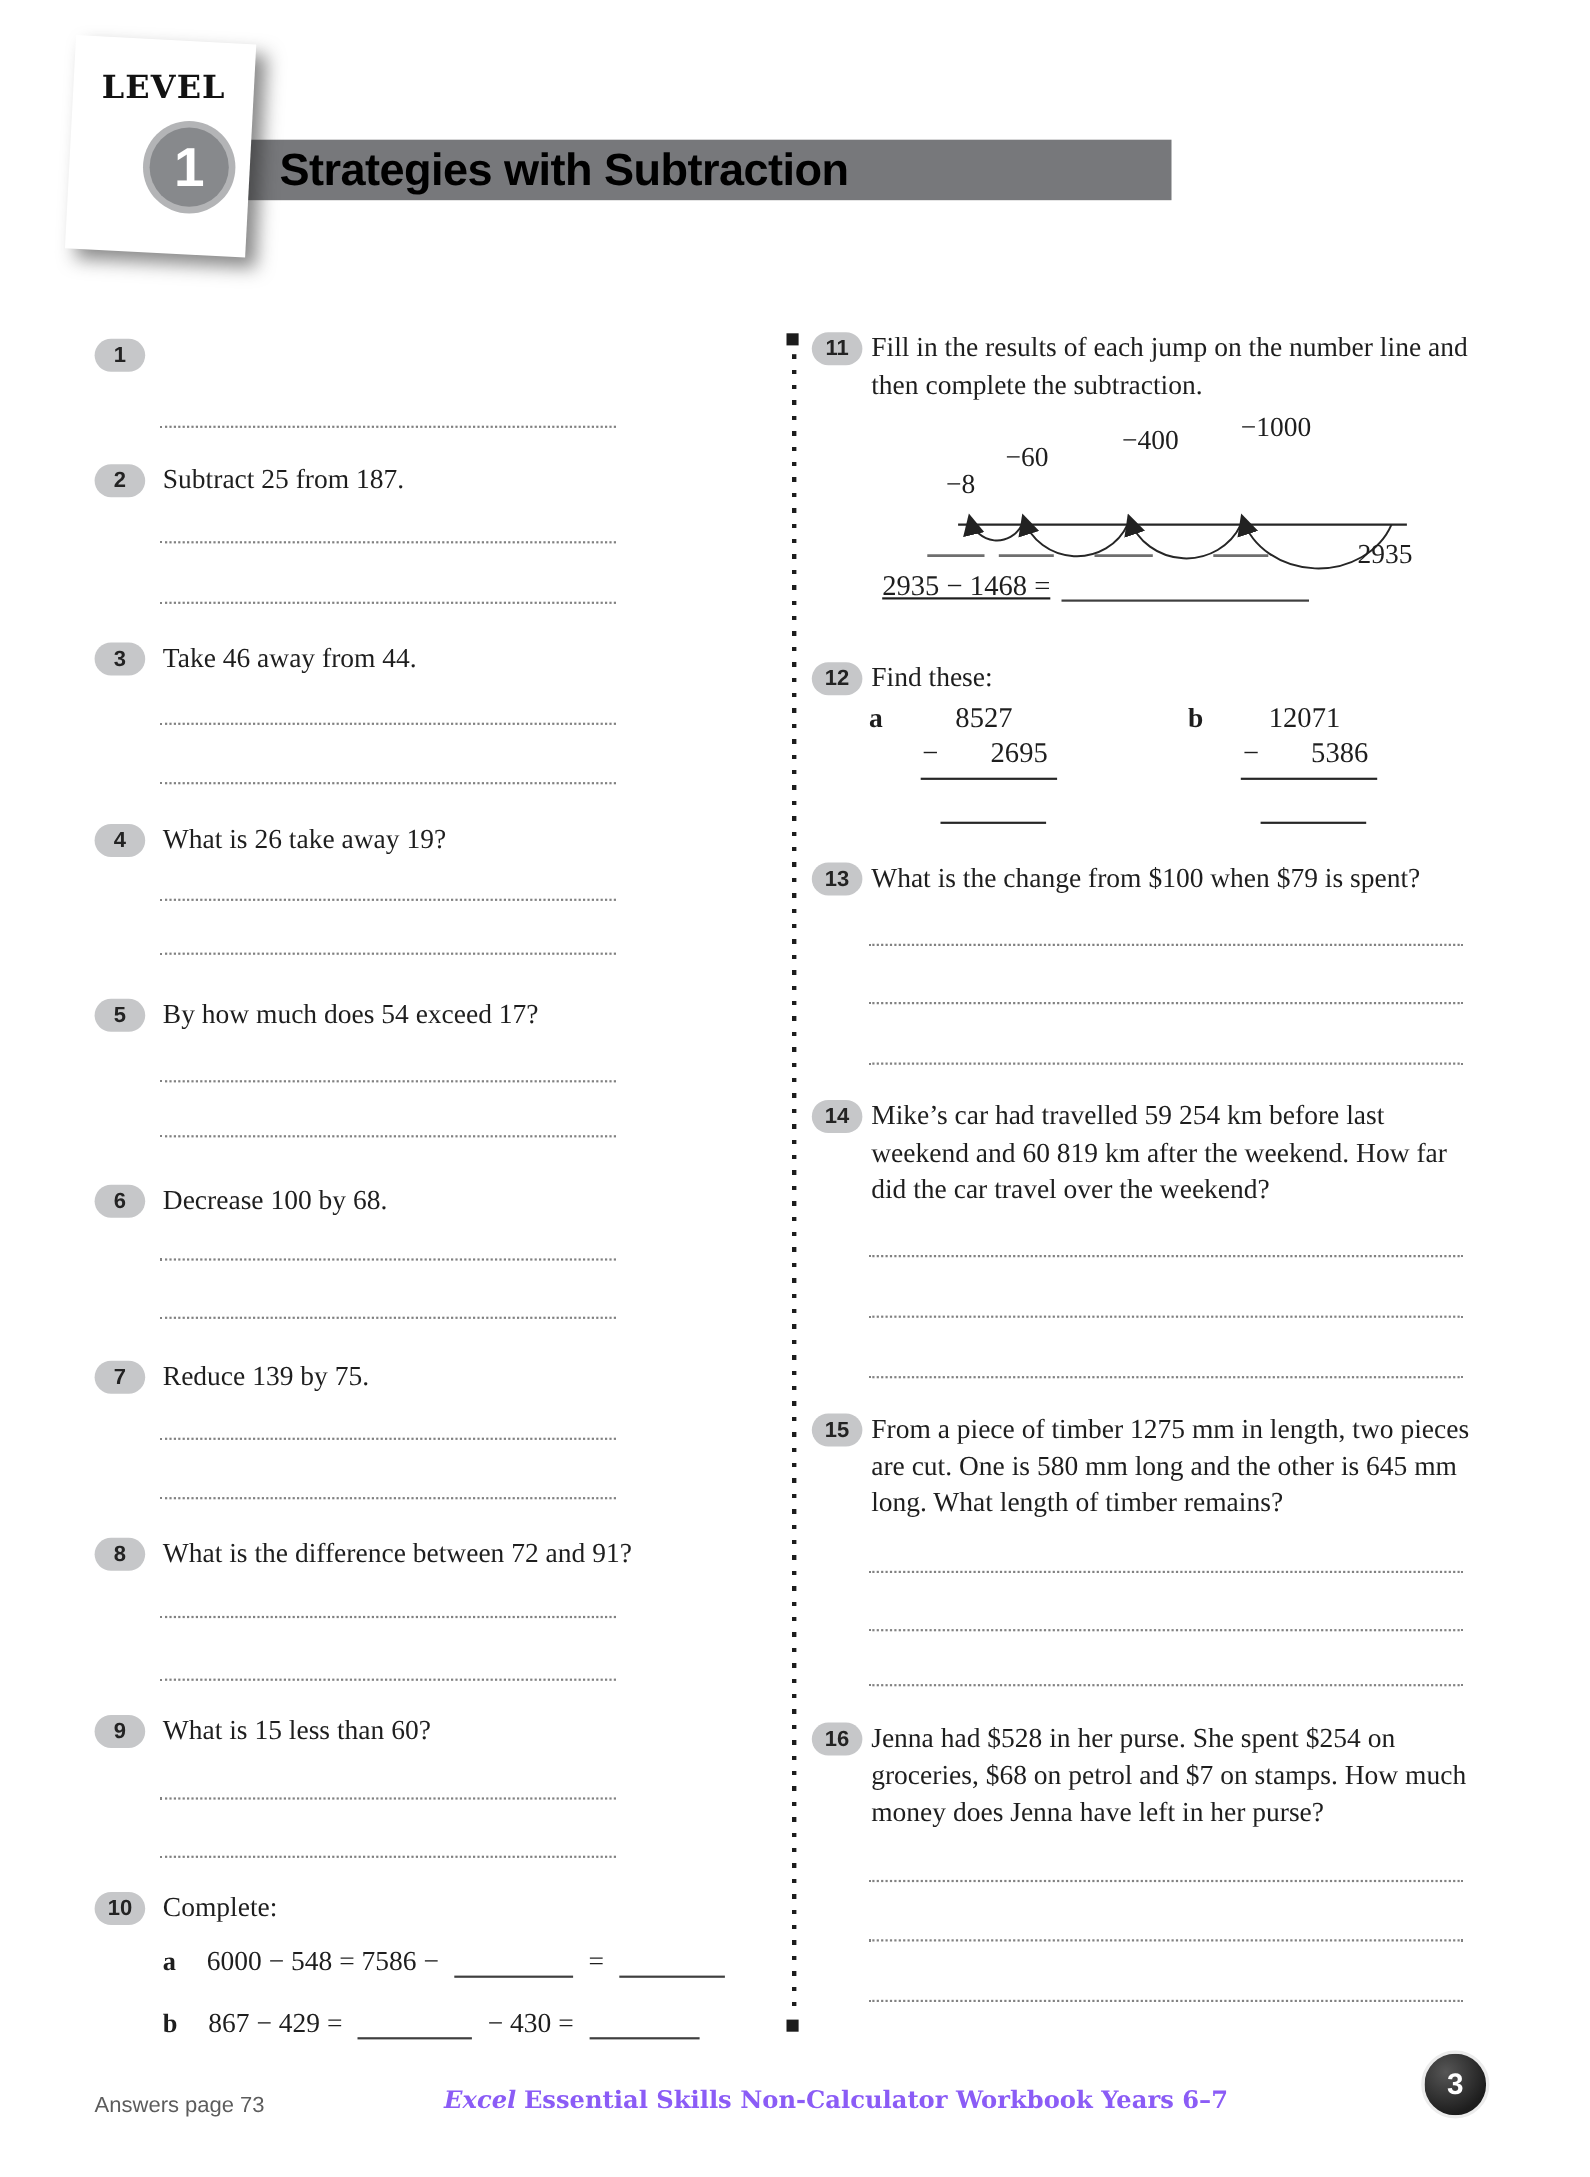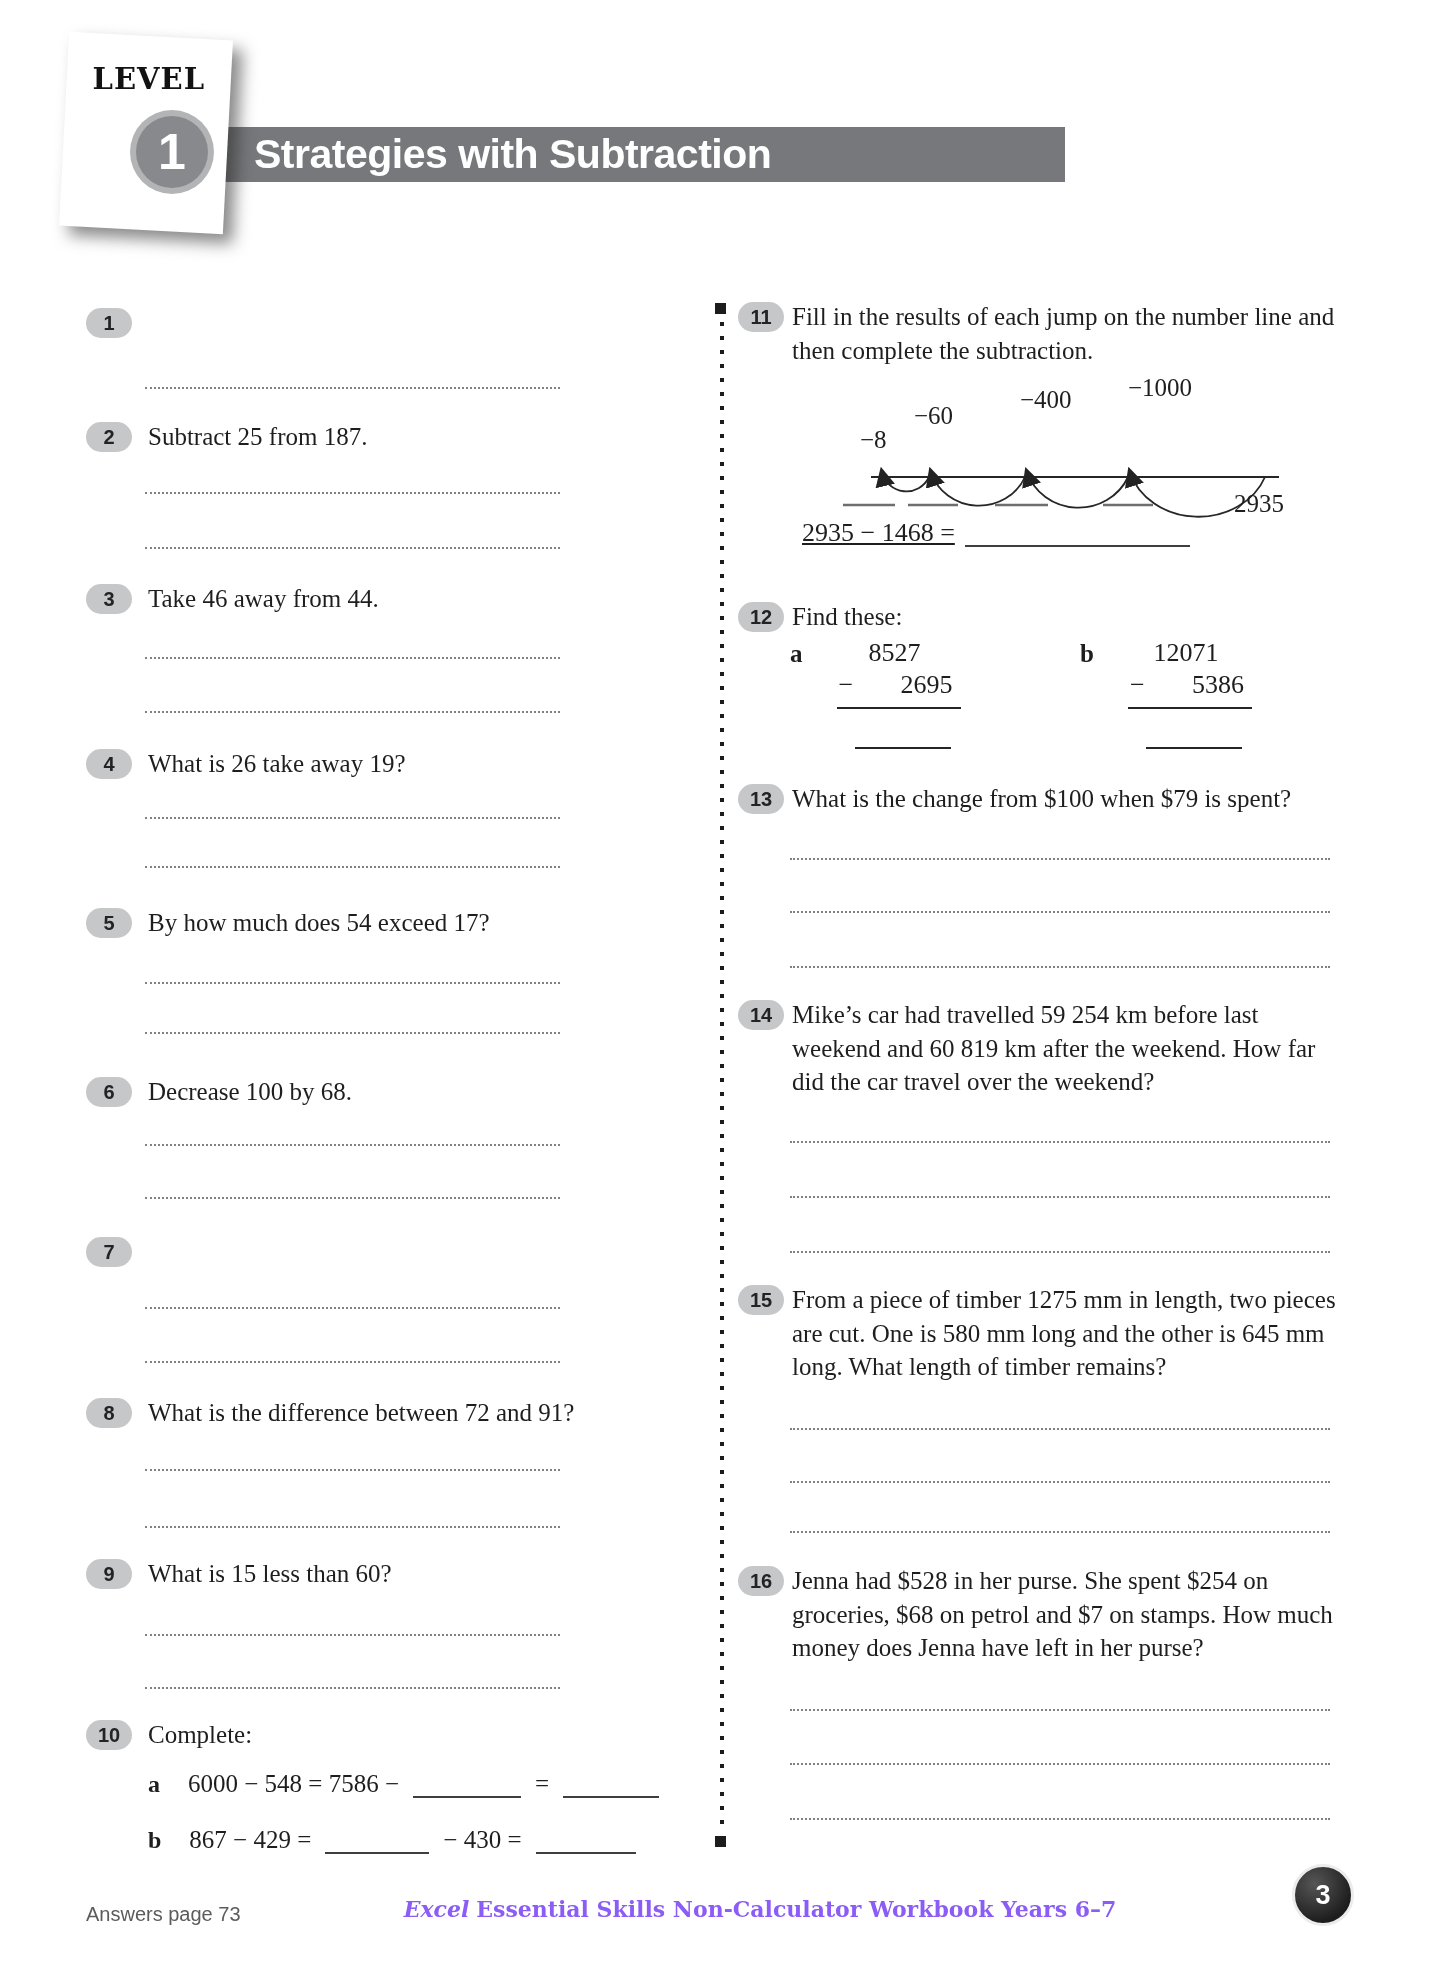--- a/index.html
+++ b/index.html
@@ -6,21 +6,21 @@
   body{
     width:1445px;height:1979px;position:relative;background:#ffffff;
     font-family:"Liberation Serif", serif;color:#1e1e1e;overflow:hidden;
   }
   
   .banner{
     position:absolute;left:222px;top:127px;width:843px;height:55px;background:#77787b;z-index:1;
     display:flex;align-items:center;padding-left:32px;box-sizing:border-box;
   }
   .banner-title{
-    font-family:"Liberation Sans", sans-serif;font-weight:bold;font-size:41px;color:#ffffff;letter-spacing:-0.5px;
+    font-family:"Liberation Sans", sans-serif;font-weight:bold;font-size:41px;color:#000000;letter-spacing:-0.5px;
   }
   .level-card{
     position:absolute;left:64px;top:36px;width:164px;height:194px;background:#ffffff;z-index:2;
     transform:rotate(3deg);box-shadow:10px 9px 16px rgba(40,40,40,.55);
   }
   .level-text{
     position:absolute;left:0;right:0;top:26px;text-align:center;transform:rotate(-3deg);
     font-family:"DejaVu Serif", serif;font-weight:bold;font-size:29px;letter-spacing:1px;color:#121212;
   }
   .level-circle{
@@ -135,20 +135,21 @@
     <div class="dotline" style="left: 145px; top: 982px; width: 415px;"></div>
     <div class="dotline" style="left: 145px; top: 1032px; width: 415px;"></div>
     <div class="qrow left" style="left: 86px; top: 1075px;">
       <span class="qbadge">6</span>
       <span class="qtext">Decrease 100 by 68.</span>
     </div>
     <div class="dotline" style="left: 145px; top: 1144px; width: 415px;"></div>
     <div class="dotline" style="left: 145px; top: 1197px; width: 415px;"></div>
     <div class="qrow left" style="left: 86px; top: 1235px;">
       <span class="qbadge">7</span>
+      <span class="qtext">Reduce 139 by 75.</span>
     </div>
     <div class="dotline" style="left: 145px; top: 1307px; width: 415px;"></div>
     <div class="dotline" style="left: 145px; top: 1361px; width: 415px;"></div>
     <div class="qrow left" style="left: 86px; top: 1396px;">
       <span class="qbadge">8</span>
       <span class="qtext">What is the difference between 72 and 91?</span>
     </div>
     <div class="dotline" style="left: 145px; top: 1469px; width: 415px;"></div>
     <div class="dotline" style="left: 145px; top: 1526px; width: 415px;"></div>
     <div class="qrow left" style="left: 86px; top: 1557px;">

